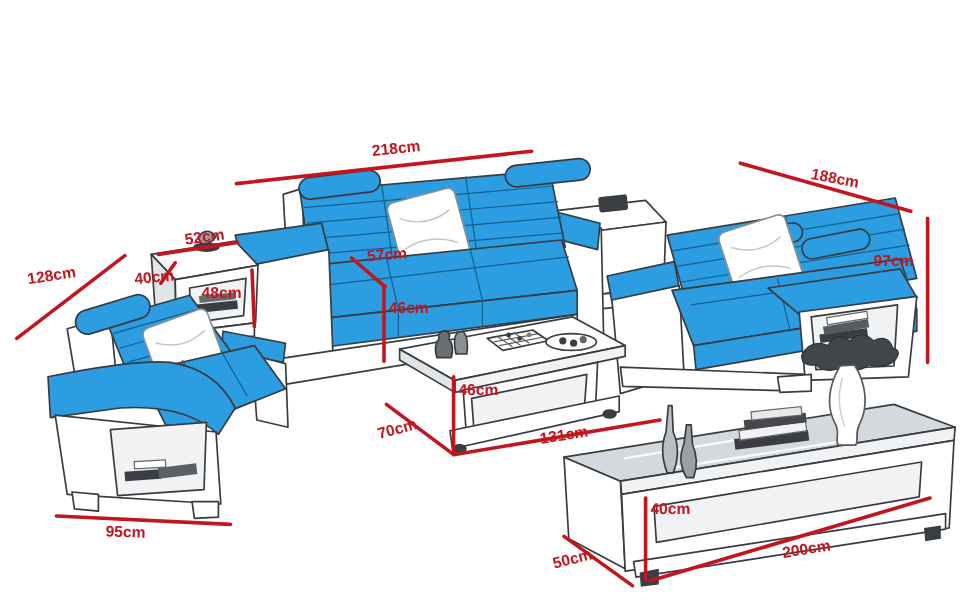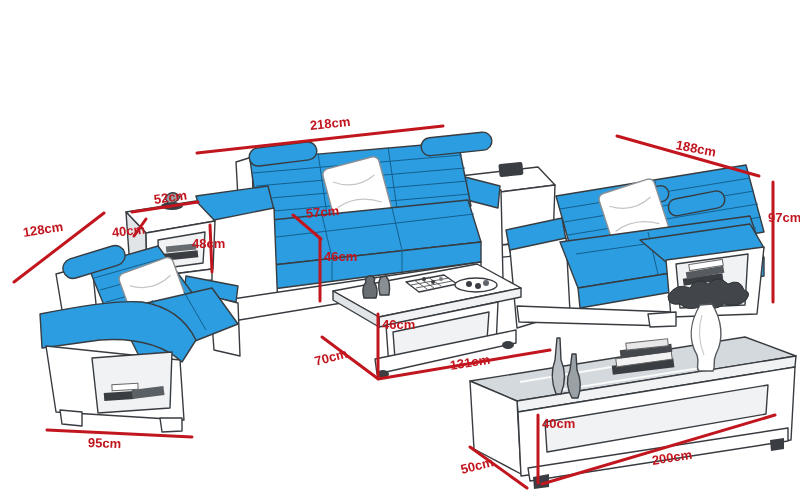--- a/index.html
+++ b/index.html
@@ -199,26 +199,26 @@
     <line x1="538" y1="415" x2="538" y2="483"></line>
     <line x1="470" y1="447" x2="527" y2="488"></line>
     <line x1="542" y1="484" x2="775" y2="415"></line>
   </g>
 </svg>
 
 <div class="dim" style="left:310px;top:119px;transform:rotate(-6deg)">218cm</div>
 <div class="dim" style="left:306px;top:207px;transform:rotate(-5deg)">57cm</div>
 <div class="dim" style="left:324px;top:250px">46cm</div>
 <div class="dim" style="left:676px;top:138px;transform:rotate(11deg)">188cm</div>
-<div class="dim" style="left:768px;top:211px">97cm</div>
+<div class="dim" style="left:728px;top:211px">97cm</div>
 <div class="dim" style="left:23px;top:226px;transform:rotate(-9deg)">128cm</div>
 <div class="dim" style="left:88px;top:436px;transform:rotate(2deg)">95cm</div>
 <div class="dim" style="left:154px;top:193px;transform:rotate(-8deg)">52cm</div>
 <div class="dim" style="left:112px;top:226px;transform:rotate(-6deg)">40cm</div>
-<div class="dim" style="left:192px;top:237px">48cm</div>
+<div class="dim" style="left:168px;top:237px">48cm</div>
 <div class="dim" style="left:382px;top:318px">46cm</div>
 <div class="dim" style="left:315px;top:355px;transform:rotate(-15deg)">70cm</div>
 <div class="dim" style="left:450px;top:359px;transform:rotate(-9deg)">131cm</div>
 <div class="dim" style="left:542px;top:417px">40cm</div>
 <div class="dim" style="left:461px;top:463px;transform:rotate(-14deg)">50cm</div>
 <div class="dim" style="left:652px;top:454px;transform:rotate(-9deg)">200cm</div>
 
 </div>
 
 </body></html>

